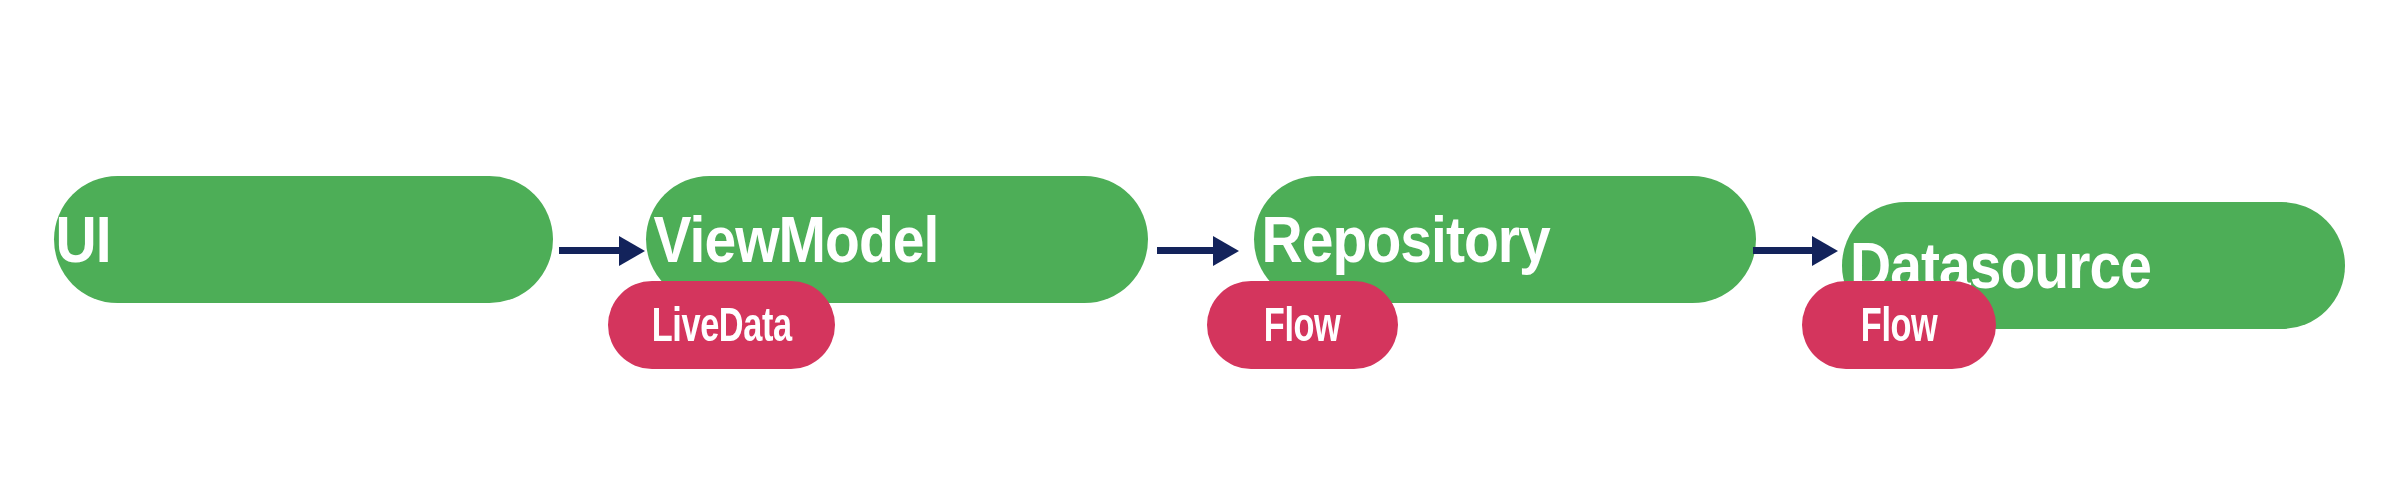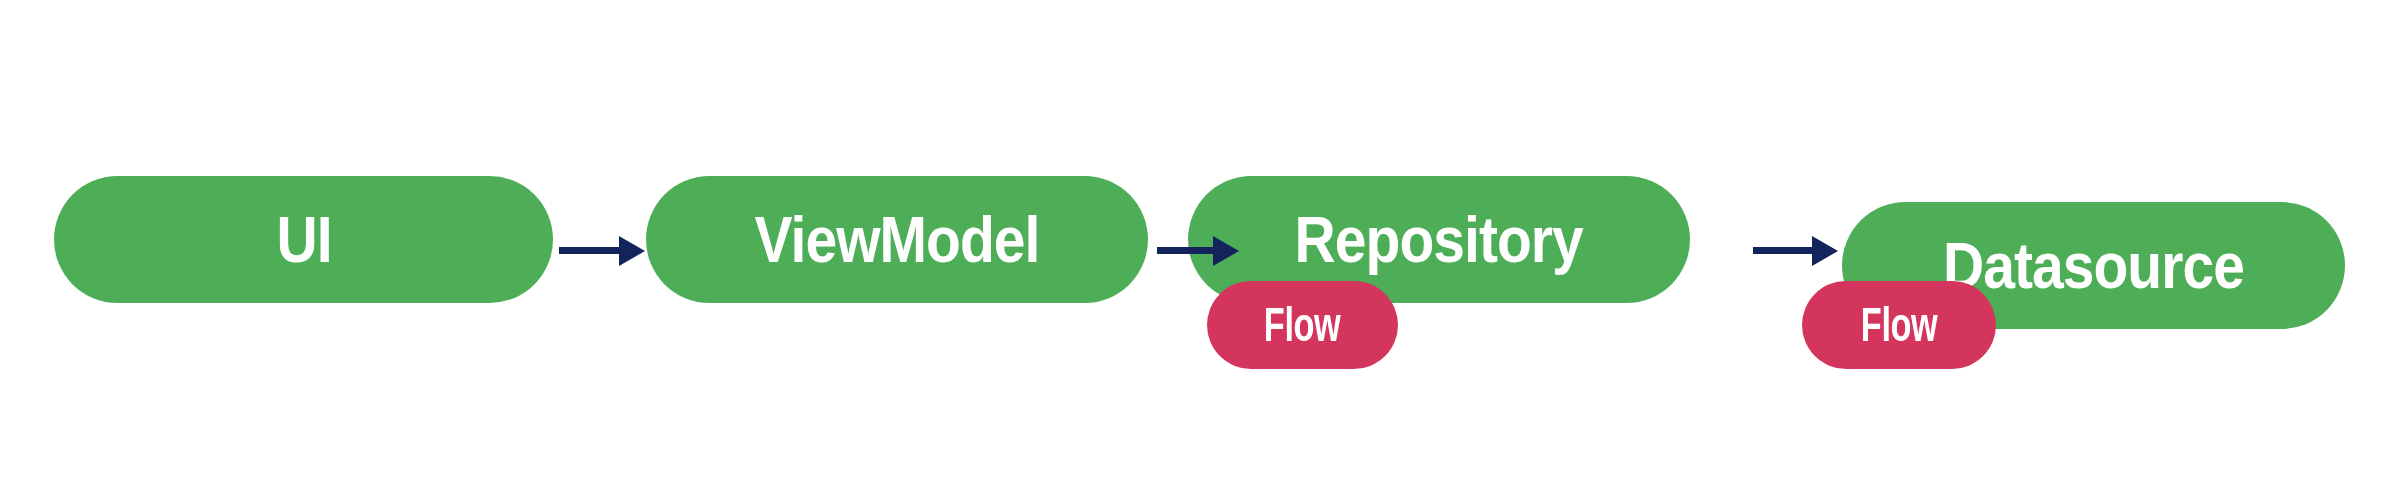--- a/index.html
+++ b/index.html
@@ -15,21 +15,20 @@
     overflow: hidden;
   }
   .node {
     position: absolute;
     top: 176px;
     height: 127px;
     border-radius: 64px;
     background: var(--node-fill, #4DAE57);
     display: flex;
     align-items: center;
-    justify-content: center;
     z-index: 1;
   }
   .node-label {
     color: var(--label-text, #ffffff);
     font-weight: bold;
     font-size: 60px;
     line-height: 1;
     white-space: nowrap;
     display: inline-block;
     transform: scale(0.95, 1.08);
@@ -87,21 +86,21 @@
 <div class="canvas">
 
   <div class="node" style="left:54px; width:499px;">
     <span class="node-label">UI</span>
   </div>
 
   <div class="node" style="left:646px; width:502px;">
     <span class="node-label">ViewModel</span>
   </div>
 
-  <div class="node" style="left:1188px; width:502px;">
+  <div class="node" style="left:1254px; width:502px;">
     <span class="node-label">Repository</span>
   </div>
 
   <div class="node" style="left:1842px; width:503px;margin-top:26px;">
     <span class="node-label">Datasource</span>
   </div>
 
   <div class="arrow" style="left:559px; width:86px;">
     <div class="arrow-line"></div>
     <div class="arrow-head"></div>
@@ -110,20 +109,23 @@
   <div class="arrow" style="left:1157px; width:82px;">
     <div class="arrow-line"></div>
     <div class="arrow-head"></div>
   </div>
 
   <div class="arrow" style="left:1753px; width:85px;">
     <div class="arrow-line"></div>
     <div class="arrow-head"></div>
   </div>
 
+  <div class="badge" style="left:608px; width:227px;">
+    <span class="badge-label">LiveData</span>
+  </div>
 
   <div class="badge" style="left:1207px; width:191px;">
     <span class="badge-label">Flow</span>
   </div>
 
   <div class="badge" style="left:1802px; width:194px;">
     <span class="badge-label">Flow</span>
   </div>
 
 </div>

